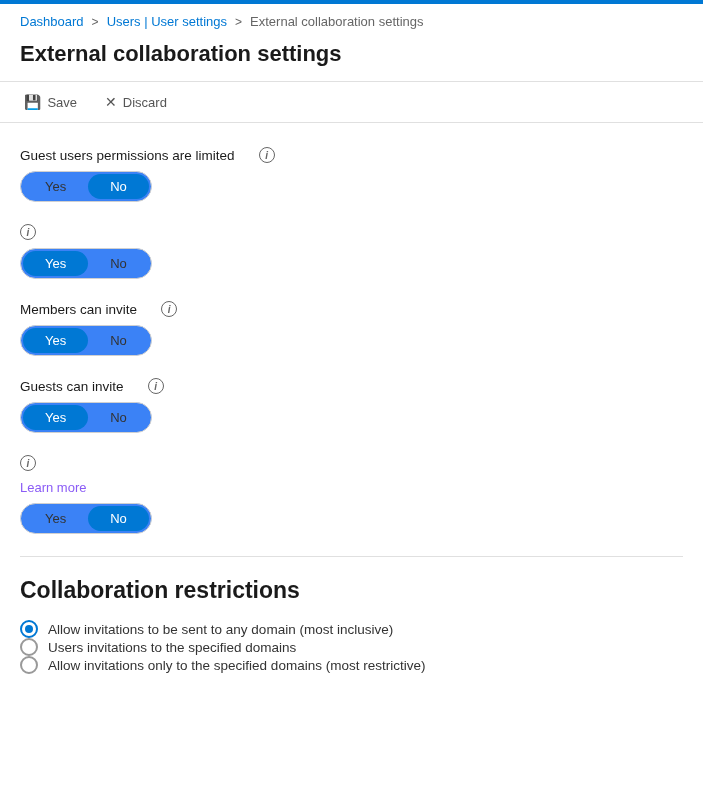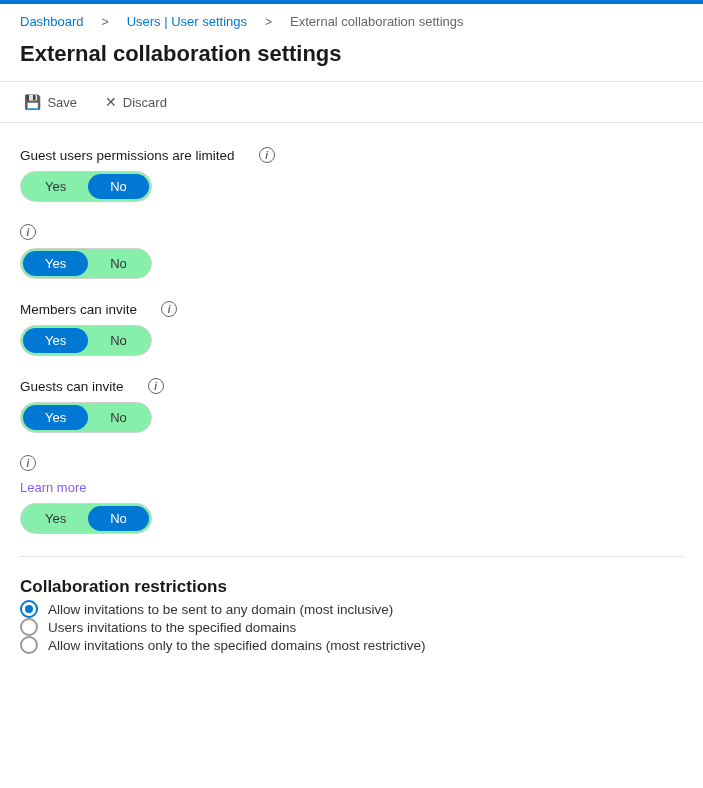--- a/index.html
+++ b/index.html
@@ -18,21 +18,21 @@
       background: #0078d4;
     }
 
     
     .breadcrumb {
       display: flex;
       align-items: center;
       padding: 10px 20px 8px 20px;
       font-size: 13px;
       color: #0078d4;
-      gap: 18px;
+      gap: 8px;
     }
     .breadcrumb-link {
       color: #0078d4;
       cursor: pointer;
       text-decoration: none;
     }
     .breadcrumb-sep {
       color: #666;
       font-size: 12px;
     }
@@ -103,21 +103,21 @@
       color: #666;
       cursor: pointer;
       font-style: italic;
       font-weight: bold;
     }
 
     
     .toggle-group {
       display: flex;
       align-items: flex-start;
-      background: #86efac;
+      background: #3b82f6;
       border-radius: 20px;
       width: fit-content;
       padding: 2px;
       border: 1px solid #d0d0d0;
     }
     .toggle-option {
       padding: 5px 22px;
       border-radius: 18px;
       font-size: 13px;
       cursor: pointer;
@@ -136,24 +136,24 @@
 
     
     .section-divider {
       border: none;
       border-top: 1px solid #e0e0e0;
       margin: 10px 0 20px 0;
     }
 
     
     .section-heading {
-      font-size: 17px;
+      font-size: 23px;
       font-weight: 600;
       color: #1a1a1a;
-      margin-bottom: 3px;
+      margin-bottom: 16px;
     }
 
     
     .learn-more {
       color: #8b5cf6;
       font-size: 13px;
       cursor: pointer;
       text-decoration: none;
       display: inline-block;
       margin-bottom: 8px;

